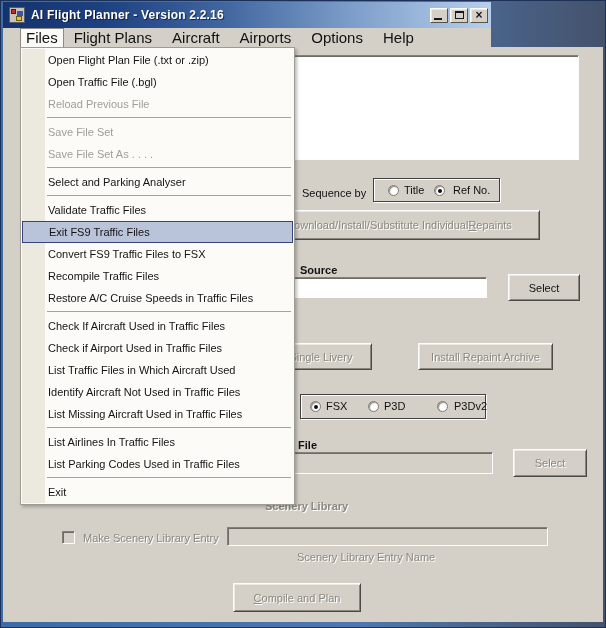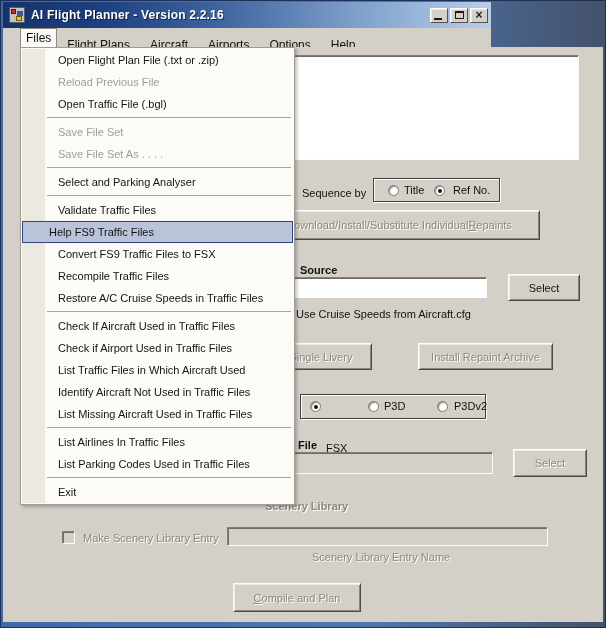--- a/index.html
+++ b/index.html
@@ -20,22 +20,22 @@
   .title{color:#fff;font-weight:bold;font-size:12px;letter-spacing:.2px;
          text-shadow:1px 1px 0 rgba(0,0,0,.55);flex:1;white-space:nowrap;overflow:hidden;}
   .win-buttons{display:flex;gap:2px;}
   .winbtn{width:18px;height:15px;background:#d4d0c8;border:1px solid;border-color:#fdfdfd #55534d #55534d #fdfdfd;
           box-shadow:inset 1px 1px 0 #ece9e2;display:flex;align-items:center;justify-content:center;position:relative;}
   .g-min{position:absolute;left:3px;bottom:2px;width:8px;height:2px;background:#17171a;}
   .g-max{width:9px;height:8px;border:1px solid #17171a;border-top-width:2px;}
   .g-close{font-size:12px;font-weight:bold;color:#17171a;line-height:10px;}
 
   
-  .menubar{height:19px;display:flex;align-items:stretch;background:#d4d0c8;padding-left:17px;font-size:12px;}
-  .mb-item{padding:8px 10px;line-height:19px;color:#111;}
+  .menubar{height:19px;display:flex;align-items:stretch;background:#d4d0c8;padding-left:17px;font-size:15px;}
+  .mb-item{padding:0 10px;line-height:19px;color:#111;}
   .mb-item.open{background:#fbfaf6;border:1px solid #8c8a83;border-bottom:none;padding:0 5px;line-height:18px;}
 
   
   .client{position:relative;width:600px;height:575px;background:#d4d0c8;overflow:hidden;}
   .abs{position:absolute;}
 
   .lbl{font-size:11px;color:#111;white-space:nowrap;}
   .lbl.b{font-weight:bold;}
   .lbl.dis{color:#8b897f;text-shadow:1px 1px 0 #fff;}
 
@@ -55,21 +55,21 @@
          border:1px solid #7b7973;box-shadow:inset 1px 1px 1px rgba(0,0,0,.45);}
   .radio.checked::after{content:"";position:absolute;left:3px;top:3px;width:4px;height:4px;border-radius:50%;background:#111;}
   .cb{width:13px;height:13px;background:#fff;border:1px solid;border-color:#848077 #fdfdfd #fdfdfd #848077;
       box-shadow:inset 1px 1px 0 #6e6c64;}
   .cb.dis{background:#d4d0c8;}
 
   
   .menu-popup{position:absolute;left:17px;top:0;width:275px;background:#fcfbf8;
       border:1px solid #9d9b92;box-shadow:2px 2px 3px rgba(64,64,64,.35);z-index:50;padding:1px 0;}
   .menu-gutter{position:absolute;left:1px;top:1px;bottom:1px;width:23px;background:#eceade;}
-  .menu-item{position:relative;height:22px;line-height:22px;font-size:11px;color:#141414;padding-left:37px;white-space:nowrap;}
+  .menu-item{position:relative;height:22px;line-height:22px;font-size:11px;color:#141414;padding-left:27px;white-space:nowrap;}
   .menu-item.disabled{color:#a09e96;}
   .menu-item.hl{background:#b9c3da;border:1px solid #35457c;margin:0 1px;line-height:20px;padding-left:26px;}
   .menu-sep{position:relative;height:6px;}
   .menu-sep::after{content:"";position:absolute;left:26px;right:3px;top:2px;height:1px;background:#a5a39a;}
 </style>
 </head>
 <body>
 
 <div class="frame">
  <div class="window">
@@ -119,63 +119,62 @@
       <span>Download/Install/Substitute Individual </span>
           <span class="ak">R</span>
           <span>epaints</span>
     </div>
 
     <div class="abs lbl b" style="left:297px;top:217px;">Source</div>
     <input class="abs tb sunken" style="left: 27px; top: 230px; width: 457px;" value="">
     <div class="abs btn" style="left:505px;top:227px;width:72px;height:27px;">Select</div>
 
     <span class="abs cb" style="left:272px;top:262px;"></span>
-    <div class="abs lbl" style="left:293px;top:261px;">Use Cruise Speeds from Aircraft.cfg</div>
 
     <div class="abs btn dis" style="left:235px;top:296px;width:134px;height:27px;">Install Single Livery</div>
     <div class="abs btn dis" style="left:415px;top:296px;width:135px;height:27px;">Install Repaint Archive</div>
 
     <div class="abs gb" style="left:297px;top:347px;width:186px;height:25px;">
       <span class="radio checked" style="left:9px;top:6px;"></span>
-      <span class="lbl abs" style="left:25px;top:5px;margin-top:42px;">FSX</span>
+      <span class="lbl abs" style="left:25px;top:5px;">FSX</span>
       <span class="radio" style="left:67px;top:6px;"></span>
       <span class="lbl abs" style="left:83px;top:5px;">P3D</span>
       <span class="radio" style="left:136px;top:6px;"></span>
       <span class="lbl abs" style="left:153px;top:5px;">P3Dv2</span>
     </div>
 
     <div class="abs lbl b" style="left:259px;top:392px;">Traffic File</div>
     <input class="abs tb dis sunken" style="left: 27px; top: 405px; width: 463px; height: 22px;" disabled="" value="">
     <div class="abs btn dis" style="left:510px;top:402px;width:74px;height:28px;">Select</div>
 
     <div class="abs lbl b dis" style="left:262px;top:453px;">Scenery Library</div>
     <span class="abs cb dis" style="left:59px;top:484px;"></span>
     <div class="abs lbl dis" style="left:80px;top:485px;">Make Scenery Library Entry</div>
     <input class="abs tb dis sunken" style="left: 224px; top: 480px; width: 321px; height: 19px;" disabled="" value="">
-    <div class="abs lbl dis" style="left:309px;top:504px;">Scenery Library Entry Name</div>
+    <div class="abs lbl dis" style="left:294px;top:504px;">Scenery Library Entry Name</div>
 
     <div class="abs btn dis" style="left:230px;top:536px;width:128px;height:29px;">
       <span></span>
           <span class="ak">C</span>
           <span>ompile and Plan</span>
     </div>
 
     <div class="menu-popup" id="files-menu">
       <div class="menu-gutter"></div>
     <div class="menu-item">Open Flight Plan File (.txt or .zip)</div>
+          <div class="menu-item">Open Traffic File (.bgl)</div>
           <div class="menu-item disabled">Reload Previous File</div>
-          <div class="menu-item">Open Traffic File (.bgl)</div>
           <div class="menu-sep"></div>
           <div class="menu-item disabled">Save File Set</div>
           <div class="menu-item disabled">Save File Set As . . . .</div>
           <div class="menu-sep"></div>
           <div class="menu-item">Select and Parking Analyser</div>
           <div class="menu-sep"></div>
           <div class="menu-item">Validate Traffic Files</div>
-          <div class="menu-item hl">Help FS9 Traffic Files</div>
+          <div class="menu-item hl">Exit FS9 Traffic Files</div>
           <div class="menu-item">Convert FS9 Traffic Files to FSX</div>
           <div class="menu-item">Recompile Traffic Files</div>
           <div class="menu-item">Restore A/C Cruise Speeds in Traffic Files</div>
           <div class="menu-sep"></div>
           <div class="menu-item">Check If Aircraft Used in Traffic Files</div>
           <div class="menu-item">Check if Airport Used in Traffic Files</div>
           <div class="menu-item">List Traffic Files in Which Aircraft Used</div>
           <div class="menu-item">Identify Aircraft Not Used in Traffic Files</div>
           <div class="menu-item">List Missing Aircraft Used in Traffic Files</div>
           <div class="menu-sep"></div>

